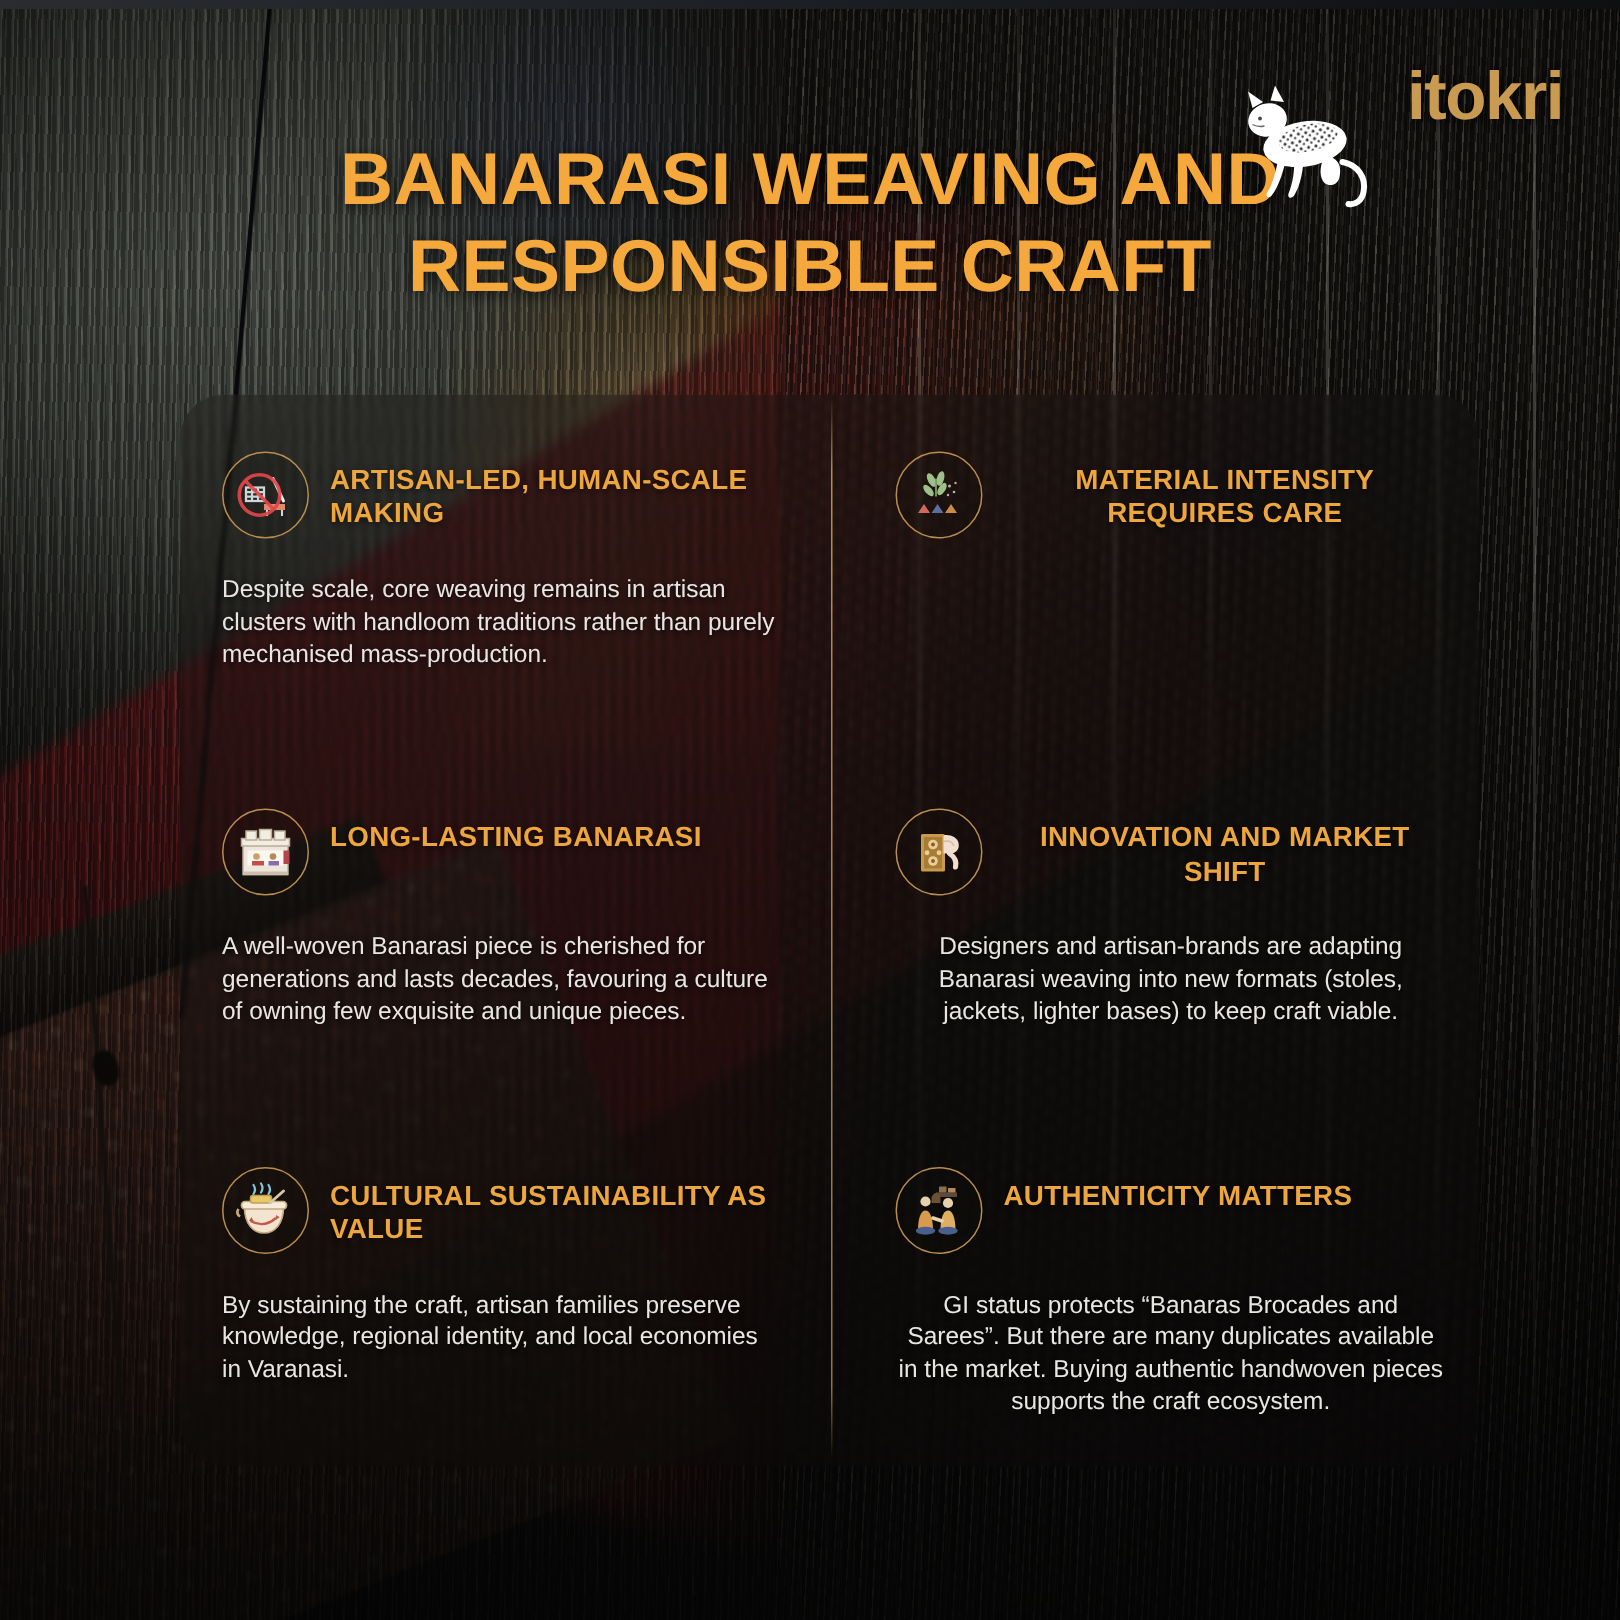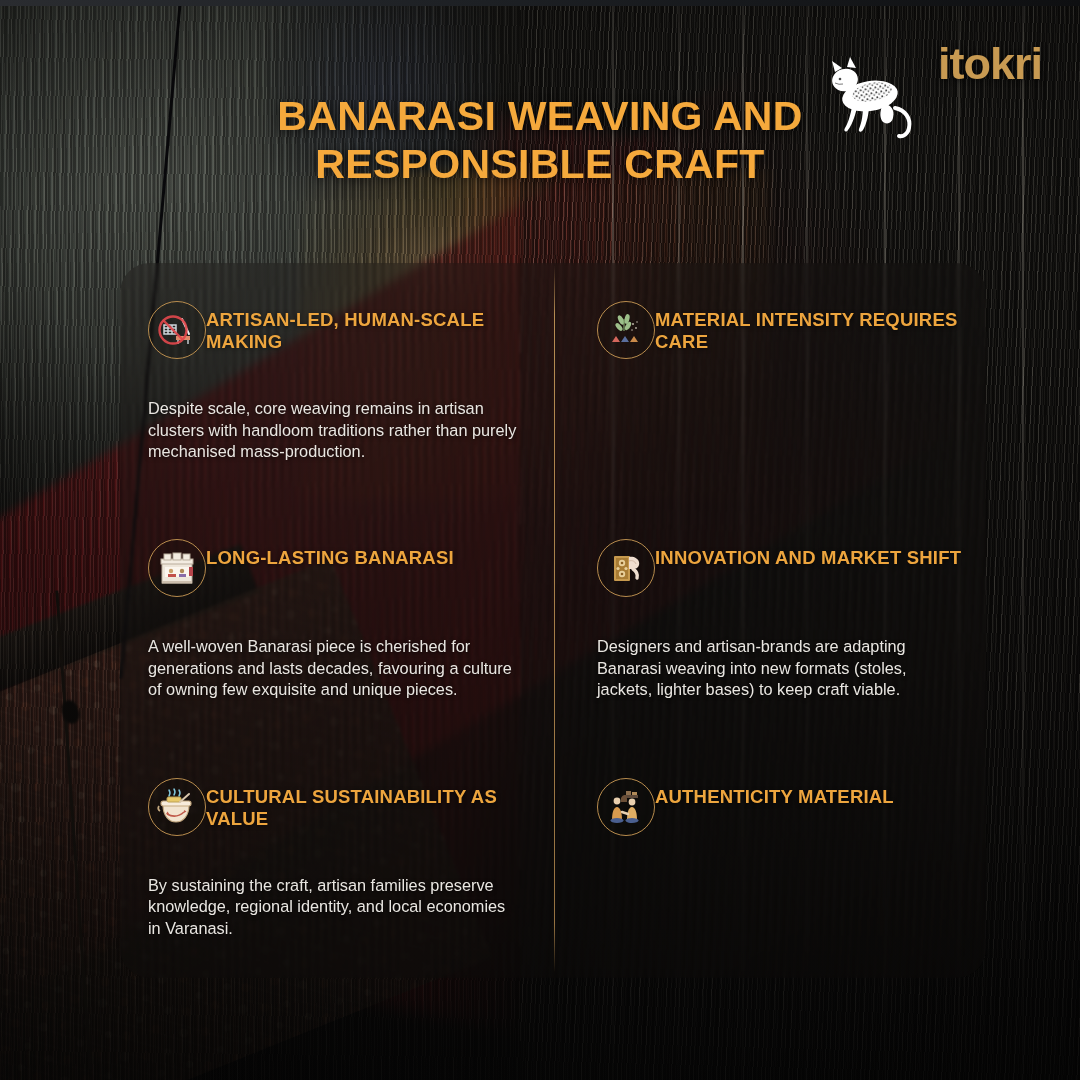--- a/index.html
+++ b/index.html
@@ -156,21 +156,21 @@
   }
   .bg-topstrip{
     position:absolute; left:0; top:0; right:0; height:6px;
     background:linear-gradient(90deg,#2a2c30,#1d2024 45%,#0e0f11);
   }
 
   
   .title{
     position:absolute; left:0; right:0; top:92px;
     text-align:center;
-    font-size:41px; font-weight:bold;
+    font-size:49px; font-weight:bold;
     letter-spacing:.3px; line-height:1.18;
     color:#f5a93c;
     text-shadow:0 2px 10px rgba(0,0,0,.62);
     z-index:6;
     padding:0 120px;
   }
   .title .l2{ display:block;text-align:center; }
 
   
   .logo{
@@ -197,41 +197,41 @@
 
   
   .grid{
     position:absolute; left:120px; top:263px; width:866px; height:715px;
     z-index:6;
     display:grid;
     grid-template-columns:1fr 1fr;
     grid-template-rows:repeat(3, 1fr);
   }
   .card{ position:relative; padding:38px 34px 10px 28px; }
-  .card.col-r{ padding-left:44px; padding-right:22px; }
-
-  .card-top{ display:flex; align-items:flex-start; }
+  .card.col-r{ padding-left:44px; padding-right:22px;text-align:center; }
+
+  .card-top{ display:flex; align-items:flex-start; gap:14px; }
   .icon-wrap{
     flex:0 0 auto;
     width:58px; height:58px; border-radius:50%;
     border:1.4px solid #b98d4e;
     display:flex; align-items:center; justify-content:center;
     overflow:hidden;
     background:rgba(18,14,12,.18);
   }
   .icon-wrap svg{ width:42px; height:42px; display:block; }
   .card-head{
     font-size:18.5px; font-weight:bold; line-height:1.20;
     letter-spacing:.2px;
     color:#eda53e;
     margin-top:8px;
     text-shadow:0 1px 4px rgba(0,0,0,.6);
   }
   .card-body{
-    margin-top:39px;
+    margin-top:24px;
     font-size:16.3px; line-height:1.32;
     color:#e9e6e1;
     text-shadow:0 1px 4px rgba(0,0,0,.78);
     max-width:400px;
   }
   .card.col-r .card-body{ max-width:418px; }
 </style>
 </head>
 <body>
 
@@ -440,17 +440,18 @@
           <path d="M16 12 C18 8 22 8 22 13 L22 16 L16 16 Z" fill="#6b4f37"></path>
           <circle cx="12" cy="15" r="3.4" fill="#e8cfae"></circle>
           <path d="M7 34 C7 26 9 21 12 21 C15 21 17 26 17 34 Z" fill="#d79a4e"></path>
           <ellipse cx="12" cy="34.5" rx="6.5" ry="2.6" fill="#4a5f8f"></ellipse>
           <circle cx="27" cy="16" r="3.4" fill="#e8cfae"></circle>
           <path d="M22 34 C22 26 24 21 27 21 C30 21 32 26 32 34 Z" fill="#e0ae63"></path>
           <ellipse cx="27" cy="34.5" rx="6.5" ry="2.6" fill="#4a5f8f"></ellipse>
           <path d="M17 26 L23 28" stroke="#e8cfae" stroke-width="2.4" stroke-linecap="round"></path>
         </svg>
       </div>
-      <div class="card-head">AUTHENTICITY MATERIAL</div>
-    </div>
+      <div class="card-head">AUTHENTICITY MATTERS</div>
+    </div>
+    <p class="card-body">GI status protects “Banaras Brocades and Sarees”. But there are many duplicates available in the market. Buying authentic handwoven pieces supports the craft ecosystem.</p>
   </div>
 
 </div>
 
 </body></html>

